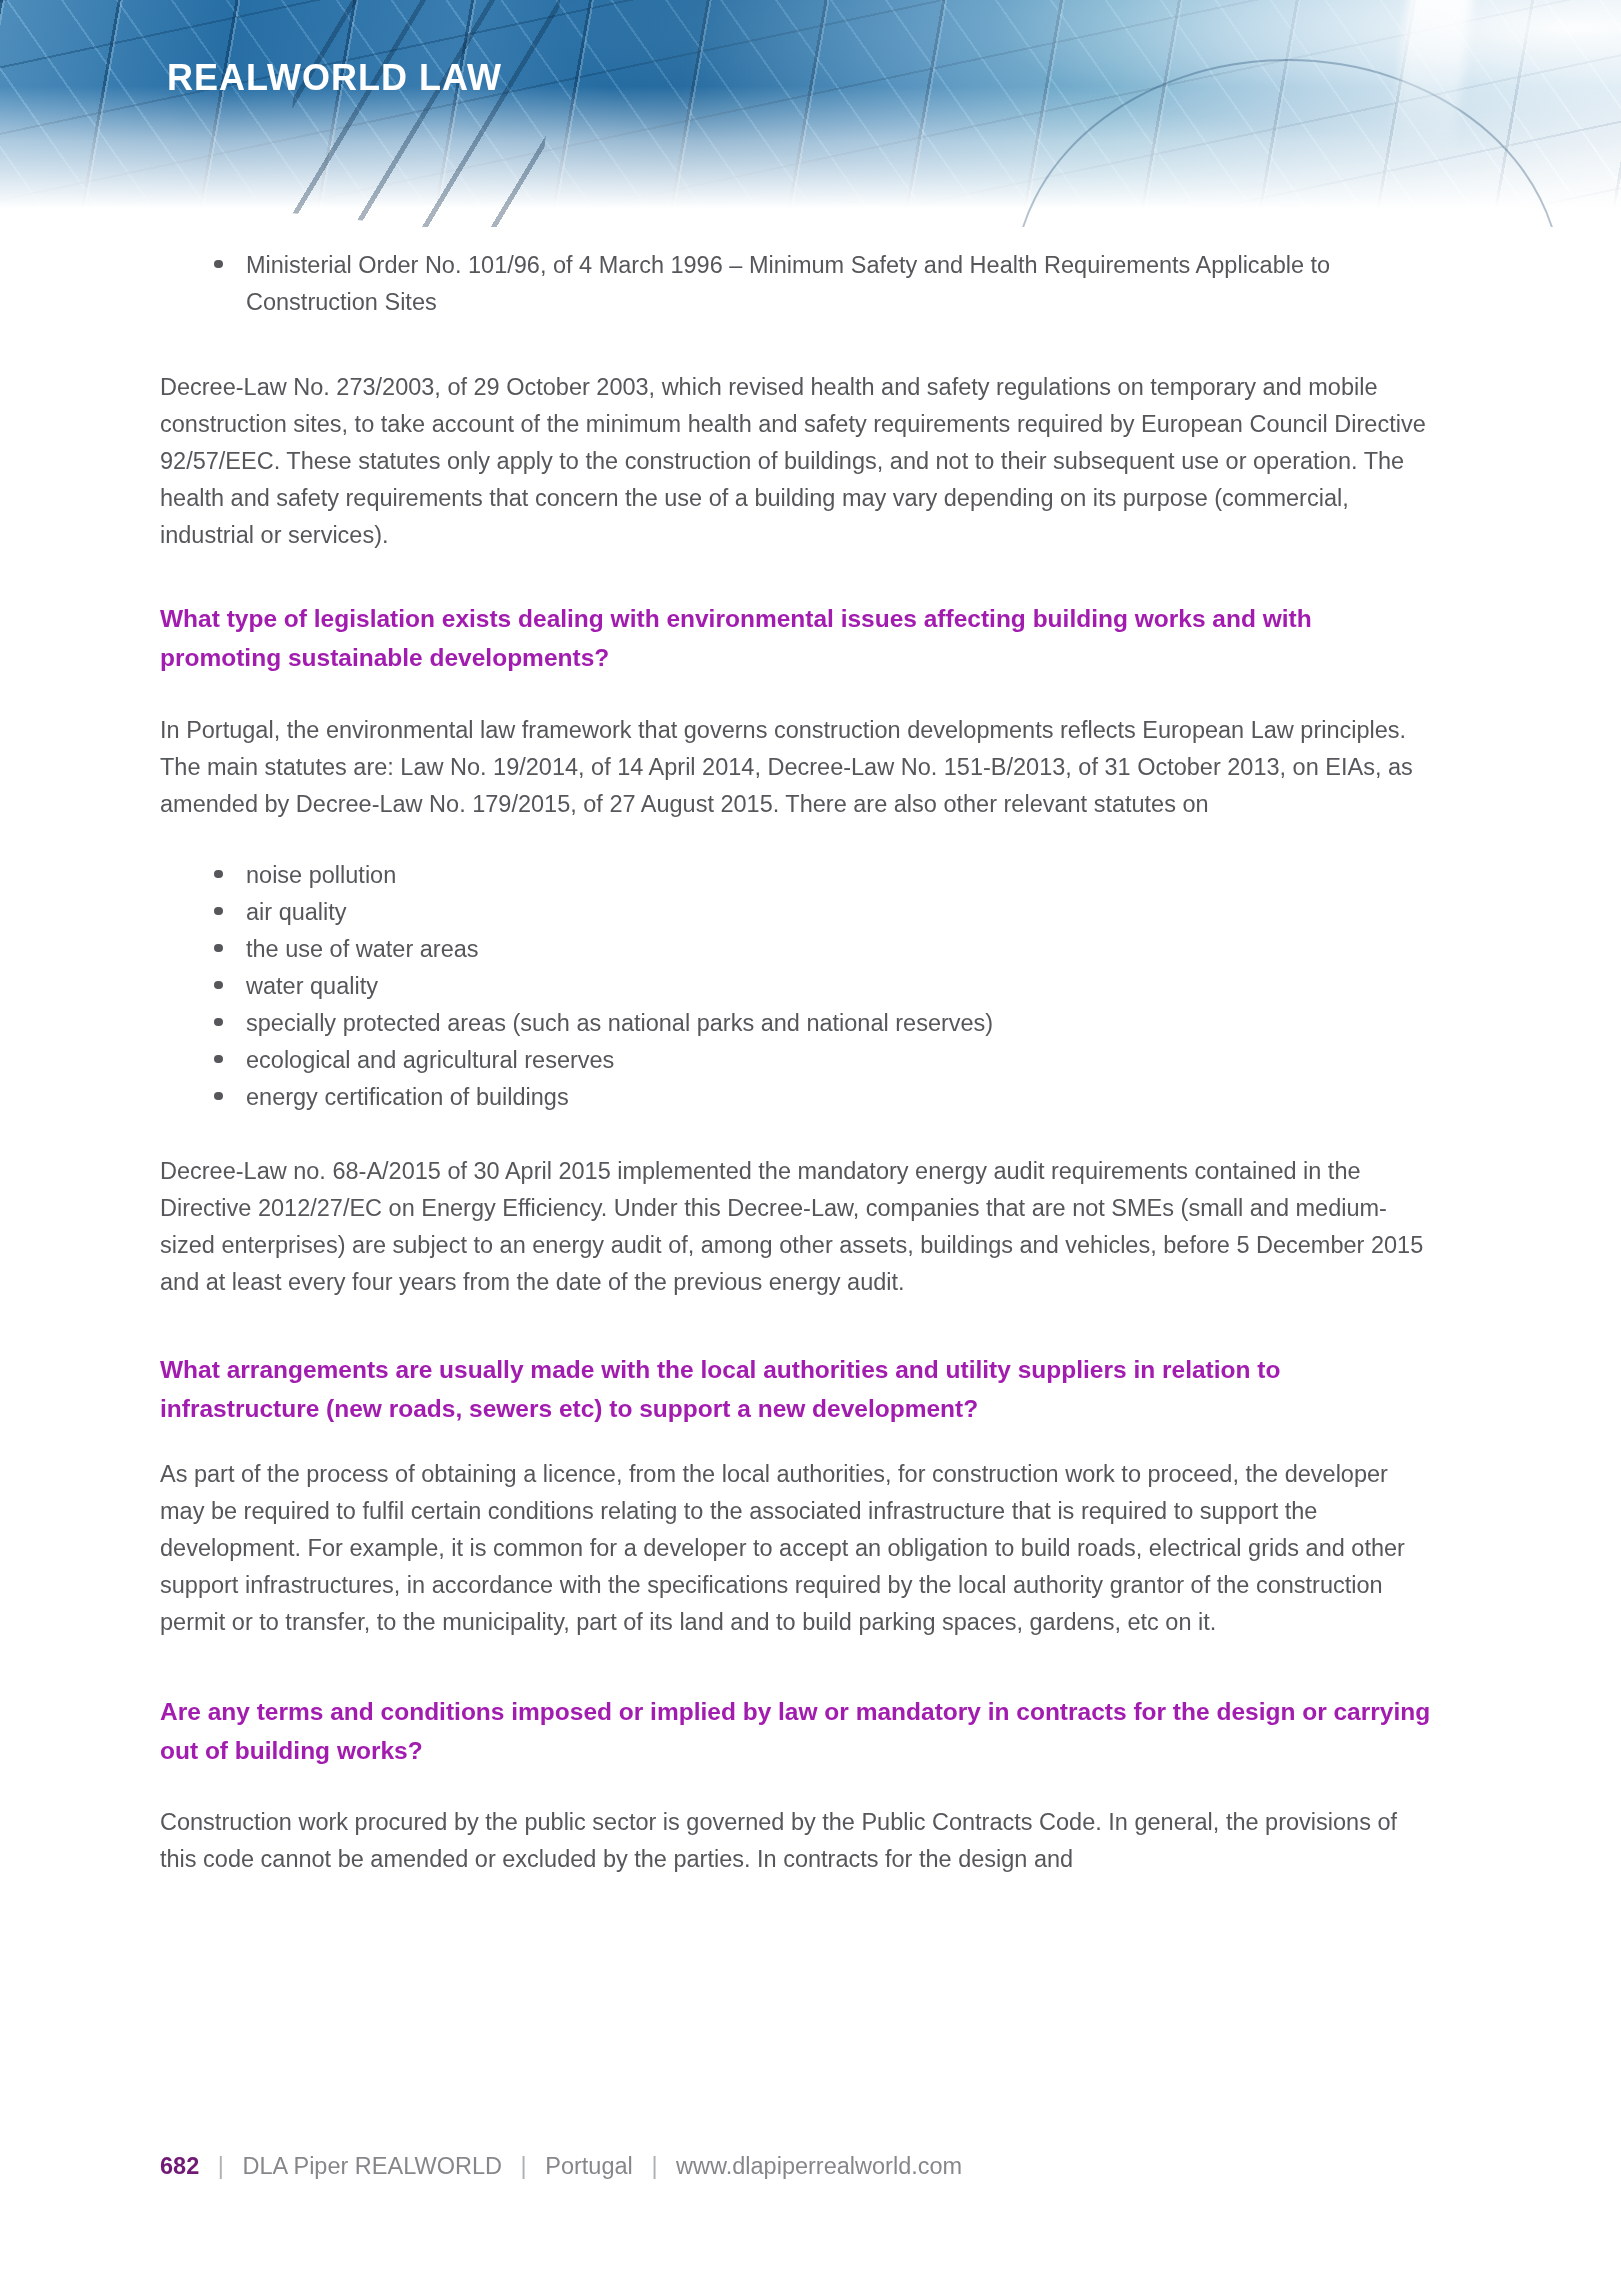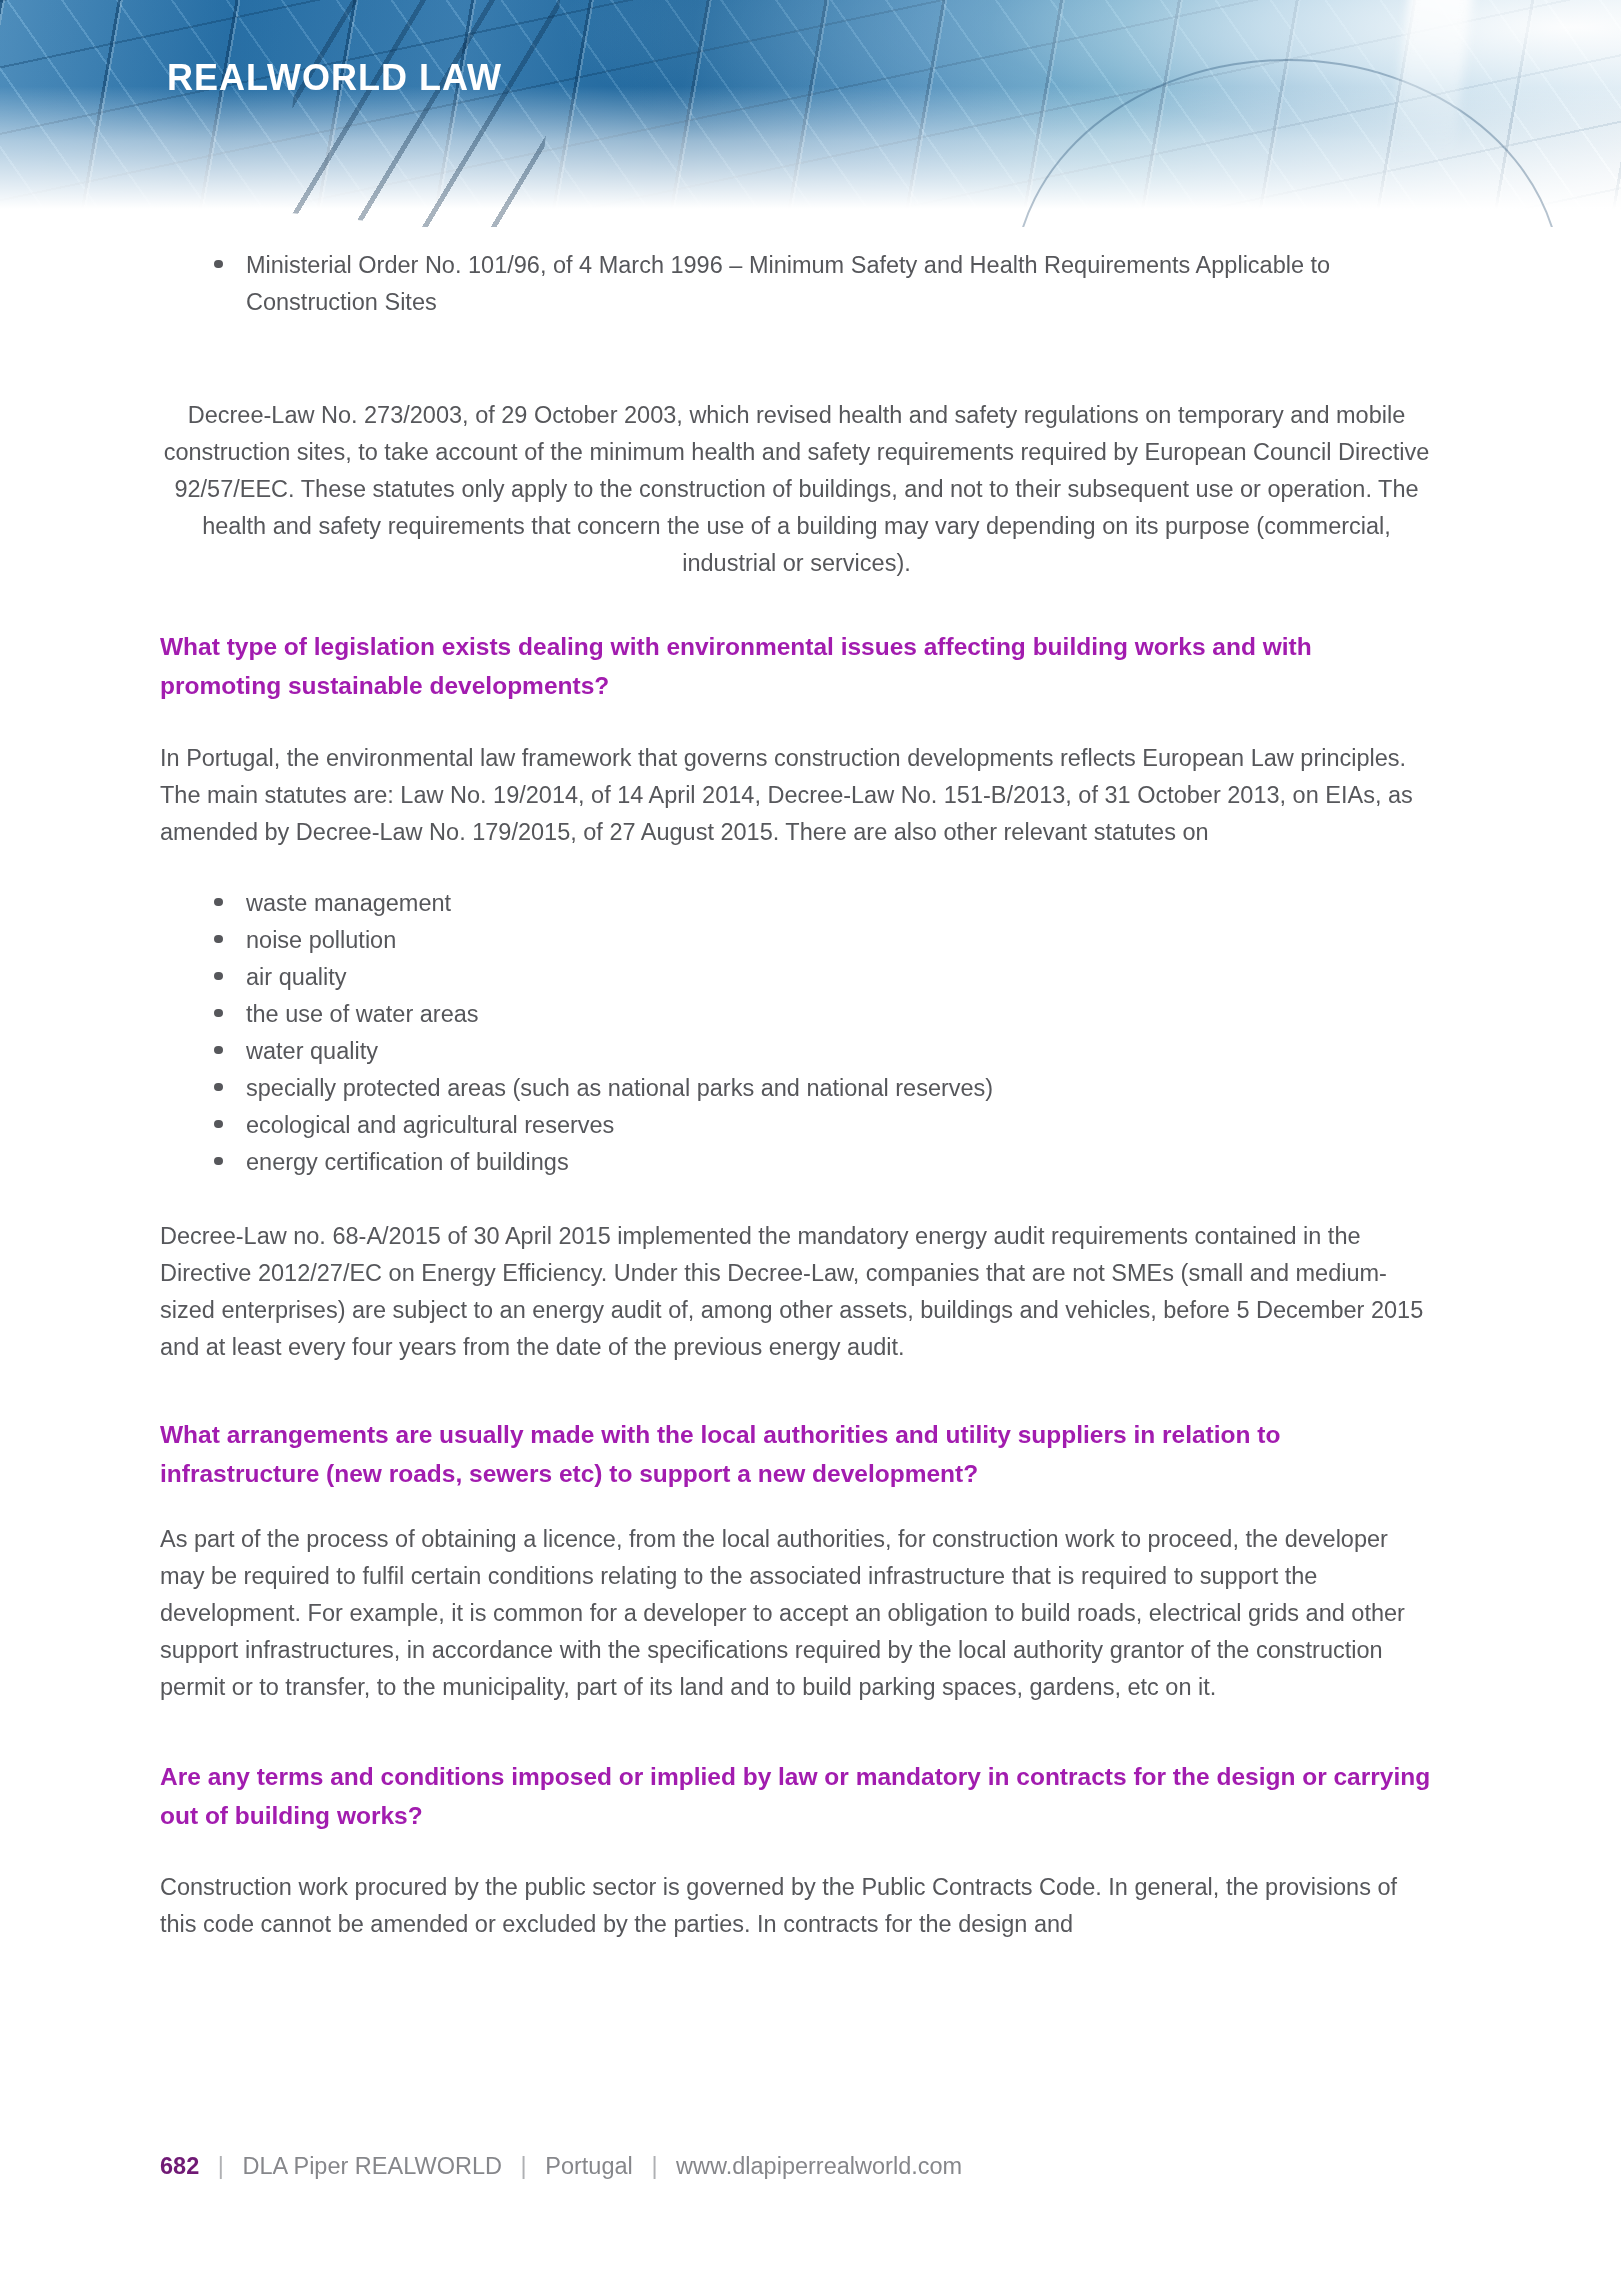--- a/index.html
+++ b/index.html
@@ -88,21 +88,21 @@
     position: absolute;
     left: -32px;
     top: 12.7px;
     width: 8.8px;
     height: 8.8px;
     border-radius: 50%;
     background: #56575B;
   }
 
   .mt-lead { margin-top: 20px; }
-  .mt-p1   { margin-top: 76px; text-align: center; }
+  .mt-p1   { margin-top: 48px; }
   .mt-h1   { margin-top: 45px; }
   .mt-p2   { margin-top: 35px; }
   .mt-ul   { margin-top: 34px; }
   .mt-p3   { margin-top: 37px; }
   .mt-h2   { margin-top: 49px; }
   .mt-p4   { margin-top: 28px; }
   .mt-h3   { margin-top: 51px; }
   .mt-p5   { margin-top: 34px; }
 
   
@@ -149,24 +149,20 @@
 
     <p class="mt-p1">Decree-Law No. 273/2003, of 29 October 2003, which revised health and safety regulations on temporary and mobile construction sites, to take account of the minimum health and safety requirements required by European Council Directive 92/57/EEC. These statutes only apply to the construction of buildings, and not to their subsequent use or operation. The health and safety requirements that concern the use of a building may vary depending on its purpose (commercial, industrial or services).</p>
 
     <h2 class="question mt-h1">What type of legislation exists dealing with environmental issues affecting building works and with promoting sustainable developments?</h2>
 
     <p class="mt-p2">In Portugal, the environmental law framework that governs construction developments reflects European Law principles. The main statutes are: Law No. 19/2014, of 14 April 2014,  Decree-Law No. 151-B/2013, of 31 October 2013, on EIAs, as amended by Decree-Law No. 179/2015, of 27 August 2015. There are also other relevant statutes on</p>
 
     <ul class="bullet-list mt-ul">
       <li>
         <span class="bullet-dot"></span>
-        <span>waste management</span>
-      </li>
-      <li>
-        <span class="bullet-dot"></span>
         <span>noise pollution</span>
       </li>
       <li>
         <span class="bullet-dot"></span>
         <span>air quality</span>
       </li>
       <li>
         <span class="bullet-dot"></span>
         <span>the use of water areas</span>
       </li>

